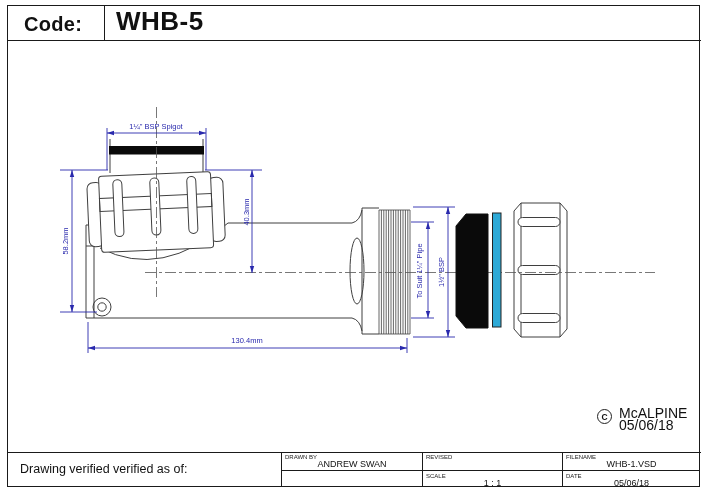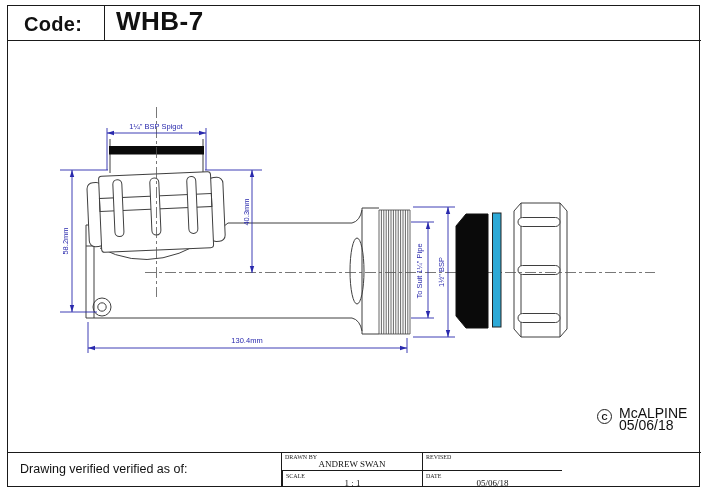--- a/index.html
+++ b/index.html
@@ -17,39 +17,39 @@
 
   .copyright{position:absolute;left:597px;top:408px;display:flex;gap:7px;align-items:flex-start;}
   .c-circle{width:13px;height:13px;border:1.1px solid #222;border-radius:50%;font-size:8.5px;
     display:flex;align-items:center;justify-content:center;font-weight:bold;flex:0 0 auto;margin-top:1px;}
   .c-text{font-size:14px;line-height:11.5px;text-align:left;}
 
   .footer-sep{position:absolute;left:7px;top:452px;width:694px;border-top:1.2px solid #1a1a1a;}
   .verify-text{position:absolute;left:20px;top:462px;font-size:12.5px;}
   .footer-table{
     position:absolute;left:281px;top:452px;width:418px;height:34px;border-left:1.2px solid #1a1a1a;
-    display:grid;grid-template-columns:140px 140px 138px;grid-template-rows:18px 16px;box-sizing:border-box;font-family:Liberation Serif, serif;
+    display:grid;grid-template-columns:140px 140px 138px;grid-template-rows:18px 16px;box-sizing:border-box;
   }
   .ft-cell{position:relative;box-sizing:border-box;overflow:hidden;}
   .ft-cell.bl{border-left:1.2px solid #1a1a1a;}
   .ft-cell.bt{border-top:1.2px solid #1a1a1a;}
   .ft-label{display:block;font-size:6px;color:#222;padding:1.5px 0 0 3px;line-height:6px;}
   .ft-value{display:block;font-size:9px;text-align:center;line-height:9px;margin-top:0px;}
 </style>
 </head>
 <body>
 
 <div class="page">
 
   <div class="outer-border"></div>
   <div class="header-sep"></div>
   <div class="code-divider"></div>
 
   <div class="code-label">Code:</div>
-  <div class="model-title">WHB-7</div>
+  <div class="model-title">WHB-5</div>
 
   <svg class="drawing" viewBox="0 0 706 490">
 
     <g stroke="#3f3f3f" stroke-width="1" fill="none">
       <path d="M86,225 V318 M94,225 V318 M86,225 H94 M86,246 H94"></path>
       <path d="M86,318 H352"></path>
       <path d="M228,223 H352"></path>
       <path d="M352,223 Q360,221 362,210 M352,318 Q360,320 362,331"></path>
       <path d="M362,208 H379 M362,334 H379 M362,208 V334"></path>
       <circle cx="102" cy="307" r="9"></circle>
@@ -146,20 +146,24 @@
 
   <div class="footer-table">
     <div class="ft-cell">
       <span class="ft-label">DRAWN BY</span>
       <span class="ft-value">ANDREW SWAN</span>
     </div>
     <div class="ft-cell bl">
       <span class="ft-label">REVISED</span>
       <span class="ft-value"></span>
     </div>
+    <div class="ft-cell bl">
+      <span class="ft-label">FILENAME</span>
+      <span class="ft-value">WHB-1.VSD</span>
+    </div>
     <div class="ft-cell bt"></div>
     <div class="ft-cell bl bt">
       <span class="ft-label">SCALE</span>
       <span class="ft-value">1 : 1</span>
     </div>
     <div class="ft-cell bl bt">
       <span class="ft-label">DATE</span>
       <span class="ft-value">05/06/18</span>
     </div>
   </div>

